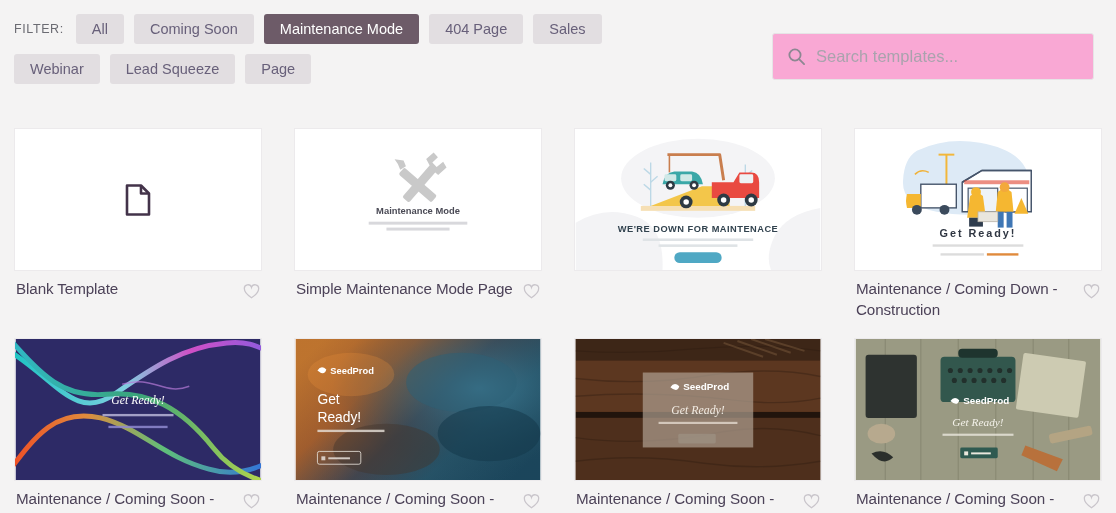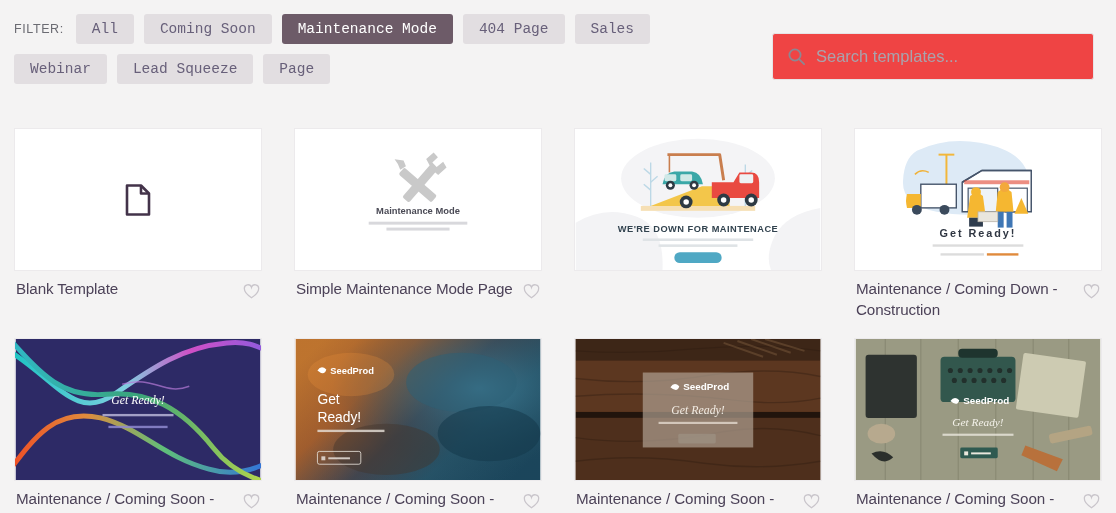--- a/index.html
+++ b/index.html
@@ -18,31 +18,31 @@
   .filter-rows { position: absolute; left: 14px; top: 14px; width: 760px; }
   .filter-row { display: flex; align-items: center; gap: 10px; margin-bottom: 10px; }
   .filter-label {
     font-size: 12.5px; letter-spacing: .6px; color: #6b6b72;
     font-weight: 400; padding-right: 2px;
   }
   .chip {
     display: inline-flex; align-items: center; justify-content: center;
     height: 30px; padding: 0 16px;
     background: #e2dee1; border: none; border-radius: 3px;
-    font-family: Liberation Mono, monospace;
+    font-family: Liberation Sans, sans-serif;
     font-size: 14.5px; color: #68607a; cursor: pointer;
     white-space: nowrap;
   }
   .chip.active { background: #6d5b68; color: #ffffff; }
 
   
   .search-wrap {
     position: absolute; right: 22px; top: 33px;
     width: 322px; height: 47px;
-    background: #ef4444; border: 1px solid #e6e4e6; border-radius: 3px;
+    background: #f9a8d4; border: 1px solid #e6e4e6; border-radius: 3px;
     display: flex; align-items: center; padding: 0 14px;
   }
   .search-icon { width: 19px; height: 19px; flex: 0 0 19px; margin-right: 10px; }
   .search-input {
     flex: 1; border: none; outline: none; background: transparent;
     font-family: "Liberation Sans", sans-serif;
     font-size: 16.5px; color: #2b2b2b;
   }
   .search-input::placeholder { color: #a9a3ad; }
 

